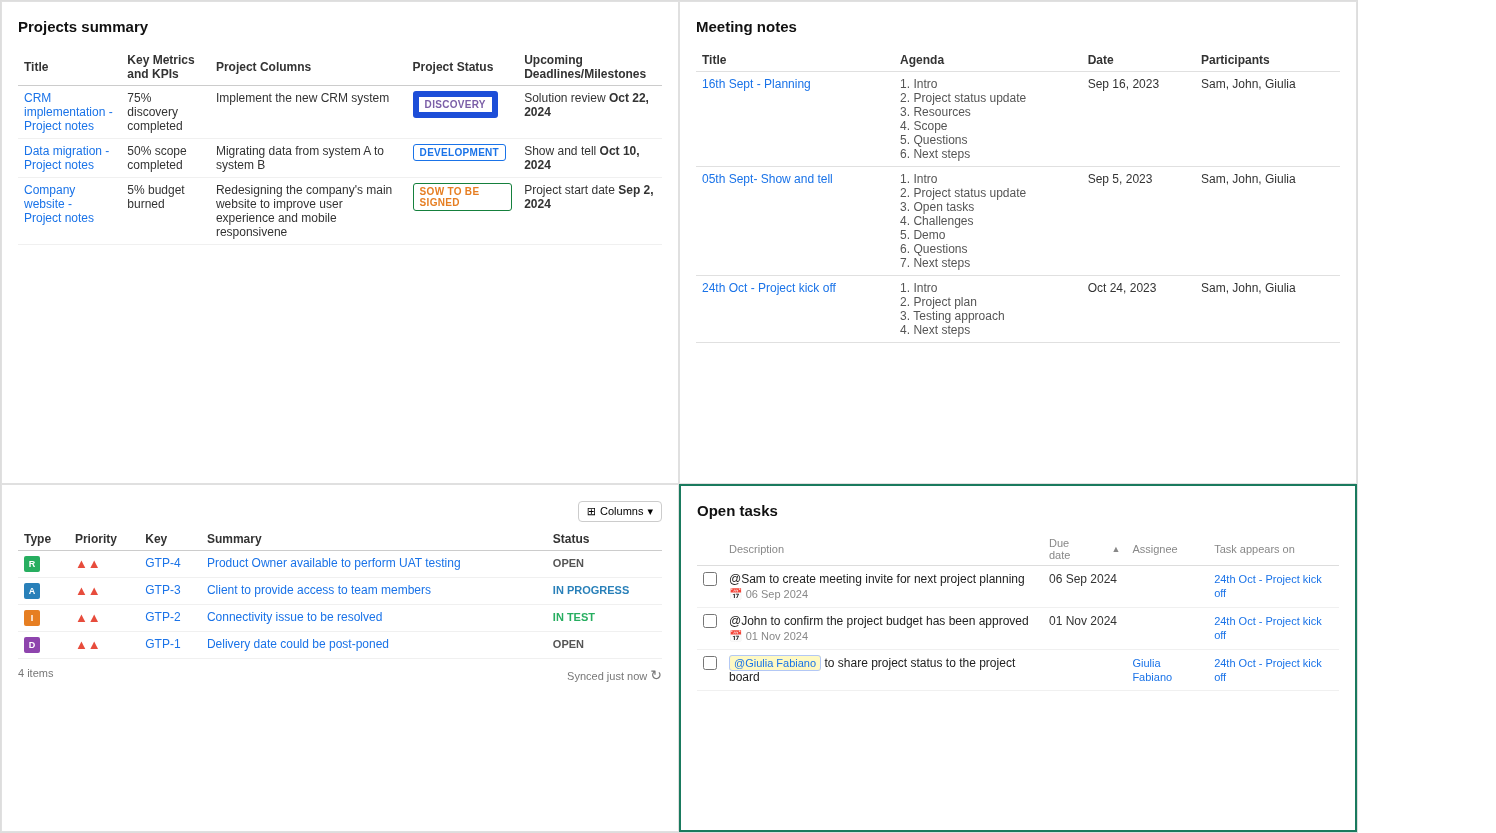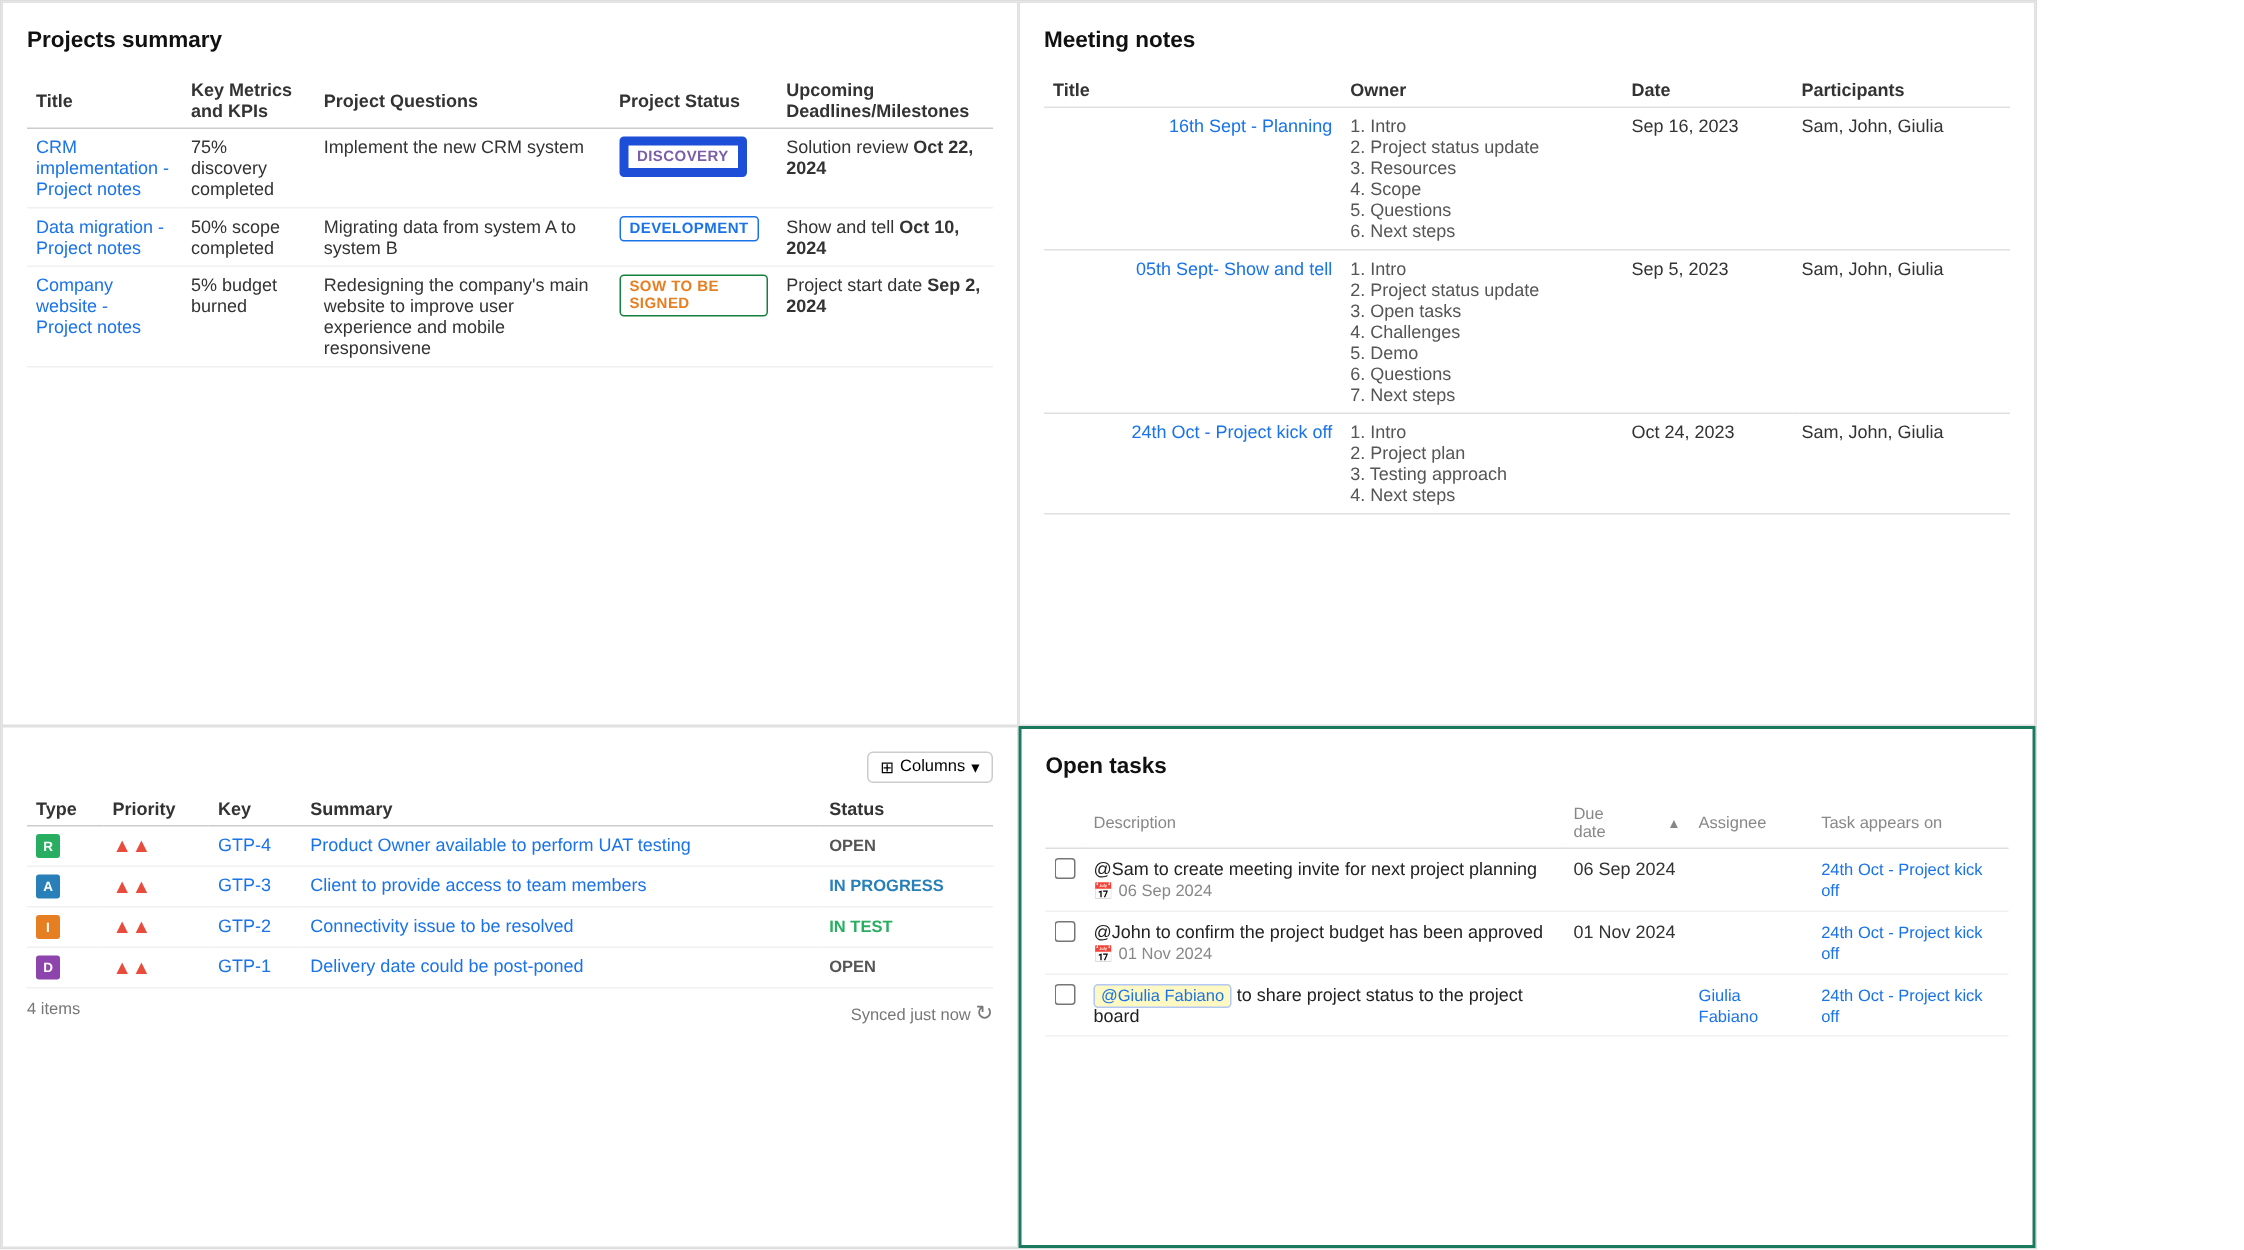--- a/index.html
+++ b/index.html
@@ -73,21 +73,20 @@
     }
     .meeting-table th, .meeting-table td {
       border-bottom: 1px solid #e0e0e0;
     }
     .meeting-title-cell {
       color: #1a73e8;
       font-weight: 500;
       cursor: pointer;
       white-space: nowrap;
       vertical-align: top;
-      text-align: right;
     }
     .agenda-item { color: #555; }
     
     .raid-panel {
       grid-column: 1;
       grid-row: 2;
       border-top: 1px solid #e0e0e0;
     }
     .raid-toolbar {
       display: flex;
@@ -178,21 +177,21 @@
 
 <div class="page-wrapper">
 
   <div class="panel projects-panel">
     <div class="panel-title">Projects summary</div>
     <table>
       <thead>
         <tr>
           <th>Title</th>
           <th>Key Metrics<br>and KPIs</th>
-          <th>Project Questions</th>
+          <th>Project Columns</th>
           <th>Project Status</th>
           <th>Upcoming<br>Deadlines/Milestones</th>
         </tr>
       </thead>
       <tbody id="projects-tbody">
       <tr>
     <td>
       <a class="link-blue">CRM implementation -<br>Project notes</a>
     </td>
     <td>75% discovery completed</td>
@@ -227,21 +226,21 @@
         </tbody>
     </table>
   </div>
 
   <div class="panel meeting-panel">
     <div class="panel-title">Meeting notes</div>
     <table class="meeting-table">
       <thead>
         <tr>
           <th>Title</th>
-          <th>Owner</th>
+          <th>Agenda</th>
           <th>Date</th>
           <th>Participants</th>
         </tr>
       </thead>
       <tbody id="meeting-tbody">
       <tr>
     <td class="meeting-title-cell">16th Sept - Planning</td>
     <td>
               <div class="agenda-item">1. Intro</div>
               <div class="agenda-item">2. Project status update</div>

